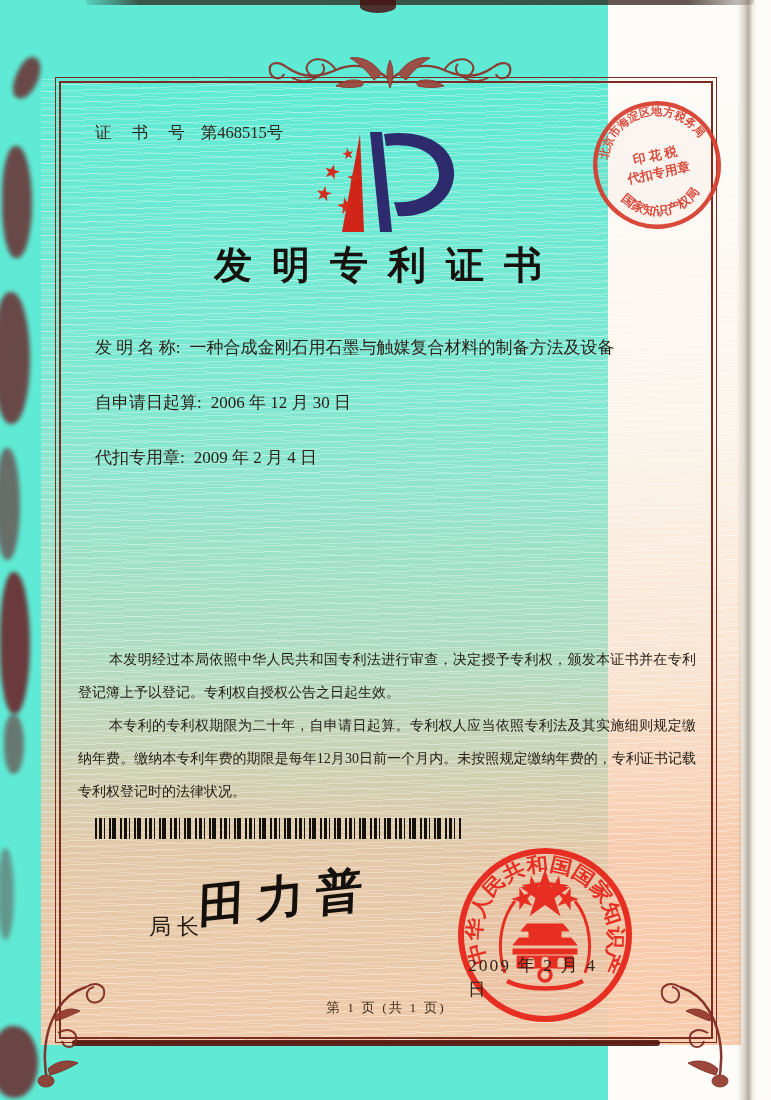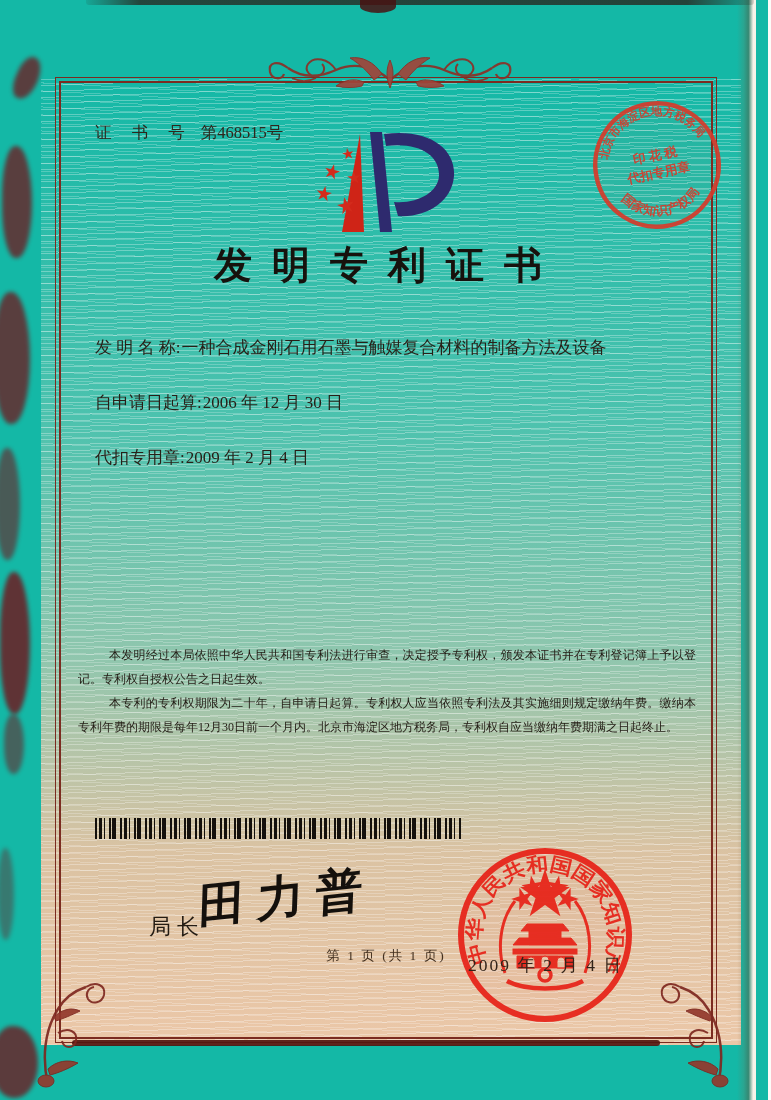--- a/index.html
+++ b/index.html
@@ -1,18 +1,18 @@
 <!DOCTYPE html>
 <html><head>
 <meta charset="utf-8">
 <style>
   html,body{margin:0;padding:0;background:#fdfcf8;}
   .stage{position:relative;width:771px;height:1100px;overflow:hidden;
          font-family:"Liberation Serif","DejaVu Serif",serif;}
-  .scan{position:absolute;left:0;top:0;width:748px;height:1100px;background:#14b8a6;padding-left:20px;}
+  .scan{position:absolute;left:0;top:0;width:608px;height:1100px;background:#5eead4;}
   .abs{position:absolute;}
 
   
   .edge-right{left:737px;top:0;width:19px;height:1100px;
     background:linear-gradient(90deg,rgba(120,100,70,0) 0%,rgba(120,98,68,.22) 35%,rgba(95,78,52,.45) 60%,rgba(246,243,233,1) 85%);}
   .edge-top{left:86px;top:0;width:668px;height:5px;border-radius:0 0 3px 3px;
     background:linear-gradient(90deg,rgba(40,20,15,.1),rgba(42,22,16,.7) 8%,rgba(42,22,16,.72) 90%,rgba(40,20,15,.15));}
   .edge-top-blob{left:360px;top:0;width:36px;height:13px;background:#481212;border-radius:0 0 50% 50%;opacity:.85;}
 
   
@@ -45,32 +45,32 @@
 
   
   .cert-no{left:95px;top:122px;font-size:16.5px;color:#2f261c;white-space:nowrap;}
   .cert-no .lab{letter-spacing:8px;margin-right:8px;}
   .logo{left:298px;top:132px;width:172px;height:106px;}
   .tax-stamp{left:586px;top:94px;width:142px;height:142px;transform:rotate(-12deg);opacity:.92;}
   .title{left:48px;top:240px;width:660px;text-align:center;font-size:38px;font-weight:bold;
          letter-spacing:20px;text-indent:20px;color:#17120d;}
   .fields{left:95px;top:337px;width:600px;}
   .frow{margin:0 0 33px 0;font-size:17px;line-height:22px;color:#281f17;white-space:nowrap;}
-  .fvalue{margin-left:1px;}
-  .body-text{left:78px;top:643px;width:618px;font-size:12px;line-height:24px;
+  .fvalue{margin-left:9px;}
+  .body-text{left:78px;top:643px;width:618px;font-size:14px;line-height:33px;
              text-align:justify;color:#221b14;}
   .body-text p{margin:0;text-indent:31px;}
   .barcode{left:95px;top:818px;width:366px;height:21px;
     background:repeating-linear-gradient(90deg,#14100c 0 2px,transparent 2px 4px,#14100c 4px 7px,transparent 7px 9px,#14100c 9px 10px,transparent 10px 14px,#14100c 14px 16px,transparent 16px 17px,#14100c 17px 21px,transparent 21px 25px);}
   .director{left:149px;top:912px;font-size:22px;letter-spacing:6px;color:#241c13;}
   .signature{left:198px;top:866px;font-size:47px;font-weight:bold;color:#14100c;
              letter-spacing:12px;transform:rotate(-6deg) skewX(-8deg);}
   .seal{left:455px;top:843px;width:180px;height:180px;opacity:.95;}
   .seal-date{left:468px;top:953px;font-size:17.5px;letter-spacing:2px;color:#33241a;z-index:5;}
-  .footer{left:56px;top:947px;width:660px;text-align:center;font-size:13.5px;
+  .footer{left:56px;top:999px;width:660px;text-align:center;font-size:13.5px;
           letter-spacing:2px;color:#43301f;}
 
   svg text{font-family:"Liberation Serif","DejaVu Serif",serif;}
 </style>
 </head>
 <body>
 
 <div class="stage">
   <div class="scan abs">
 
@@ -171,21 +171,21 @@
       <div class="frow">
         <span class="flabel">自申请日起算:</span><span class="fvalue">2006 年 12 月 30 日</span>
       </div>
       <div class="frow">
         <span class="flabel">代扣专用章:</span><span class="fvalue">2009 年 2 月 4 日</span>
       </div>
     </div>
 
     <div class="abs body-text">
       <p>本发明经过本局依照中华人民共和国专利法进行审查，决定授予专利权，颁发本证书并在专利登记簿上予以登记。专利权自授权公告之日起生效。</p>
-      <p>本专利的专利权期限为二十年，自申请日起算。专利权人应当依照专利法及其实施细则规定缴纳年费。缴纳本专利年费的期限是每年12月30日前一个月内。北京市海淀区地方税务局，专利权自应当缴纳年费期满之日起终止。</p>
+      <p>本专利的专利权期限为二十年，自申请日起算。专利权人应当依照专利法及其实施细则规定缴纳年费。缴纳本专利年费的期限是每年12月30日前一个月内。未按照规定缴纳年费的，专利证书记载专利权登记时的法律状况。</p>
     </div>
 
     <div class="abs barcode"></div>
 
     <div class="abs director">局长</div>
     <div class="abs signature">田力普</div>
 
     <svg class="abs seal" viewBox="0 0 180 180">
       <defs>
         <path id="star-b" d="M0,-1 L0.225,-0.309 L0.951,-0.309 L0.363,0.118 L0.588,0.809 L0,0.382 L-0.588,0.809 L-0.363,0.118 L-0.951,-0.309 L-0.225,-0.309 Z"></path>

